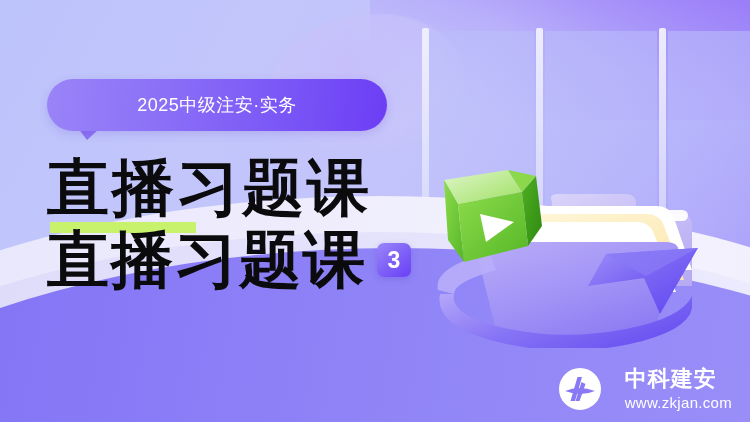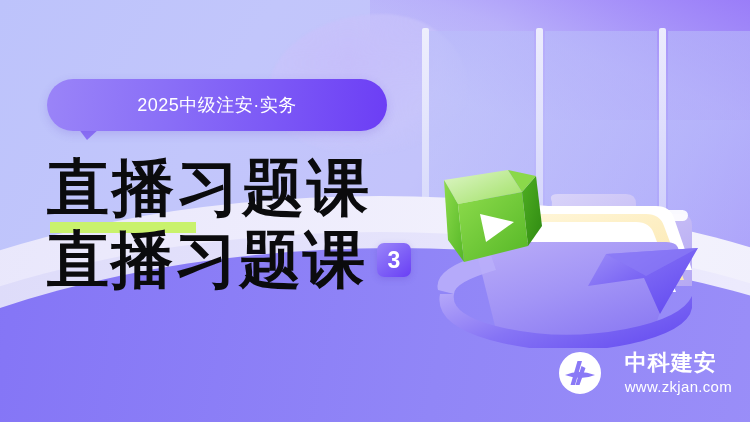--- a/index.html
+++ b/index.html
@@ -105,21 +105,21 @@
     font-family:"Liberation Sans","DejaVu Sans",sans-serif;
     font-size:23px;font-weight:700;line-height:1;letter-spacing:0;
     box-shadow:0 2px 6px rgba(90,60,200,.25);
   }
 
   
   .illus{position:absolute;left:430px;top:118px;width:310px;height:230px;}
 
   
   .logo{
-    position:absolute;right:18px;bottom:28px;
+    position:absolute;right:18px;bottom:12px;
     display:flex;align-items:flex-end;gap:24px;
   }
   .logo-mark{width:42px;height:42px;flex:0 0 42px;}
   .logo-text{display:flex;flex-direction:column;line-height:1;}
   .logo-cn{
     color:#ffffff;font-size:22px;font-weight:700;letter-spacing:1px;
     font-family:"Liberation Sans","DejaVu Sans",sans-serif;
   }
   .logo-url{
     color:#ffffff;font-size:15px;letter-spacing:.3px;margin-top:5px;

